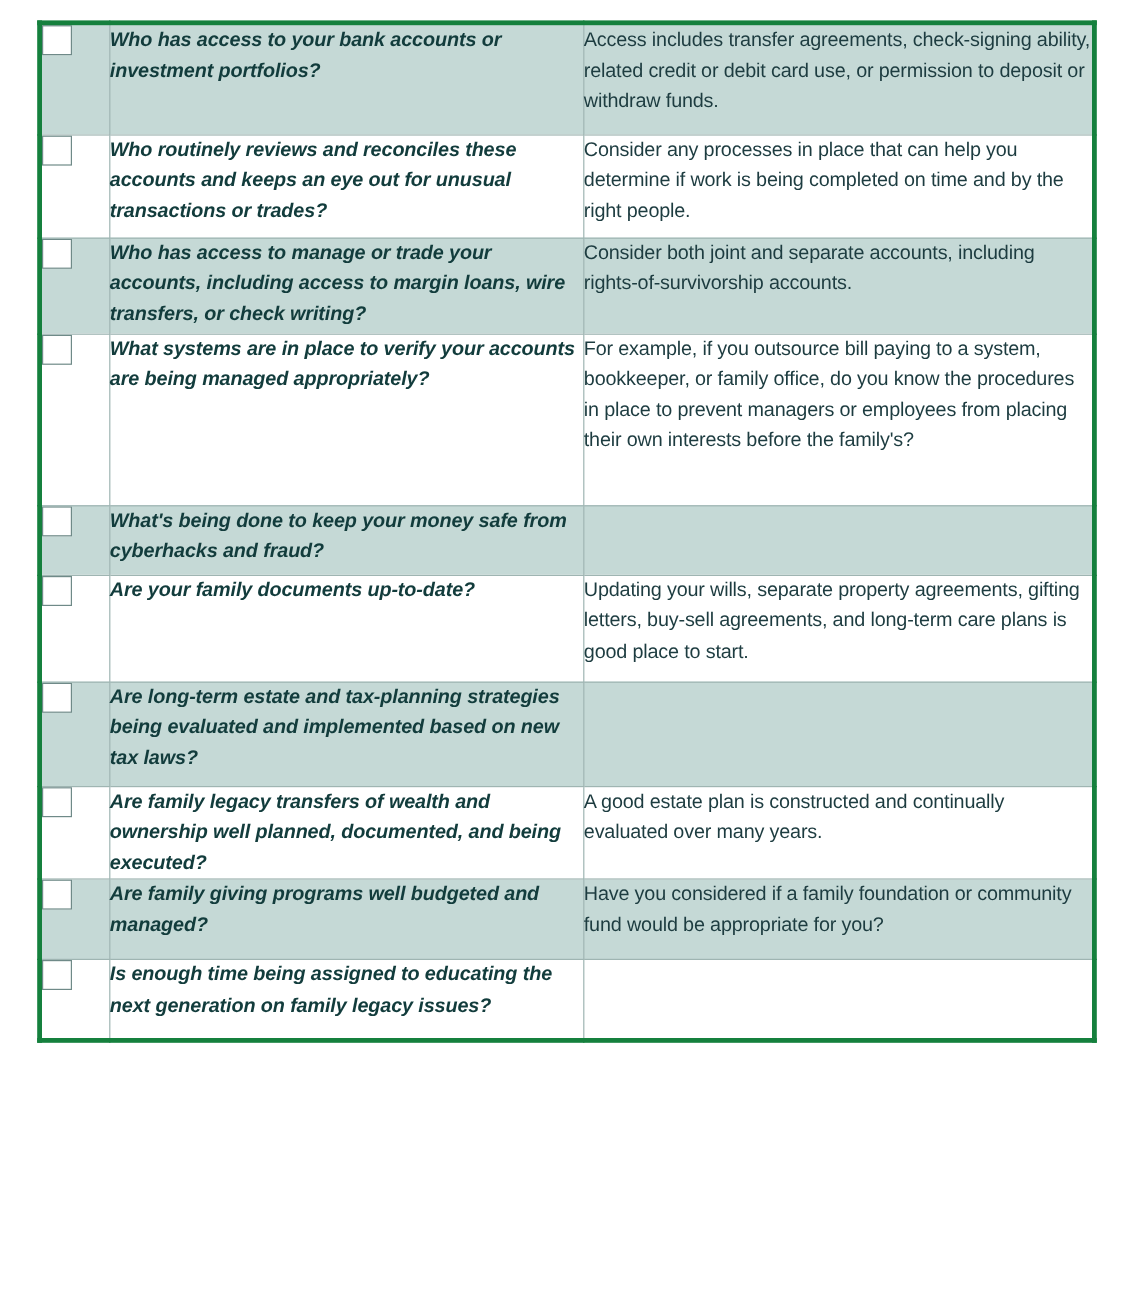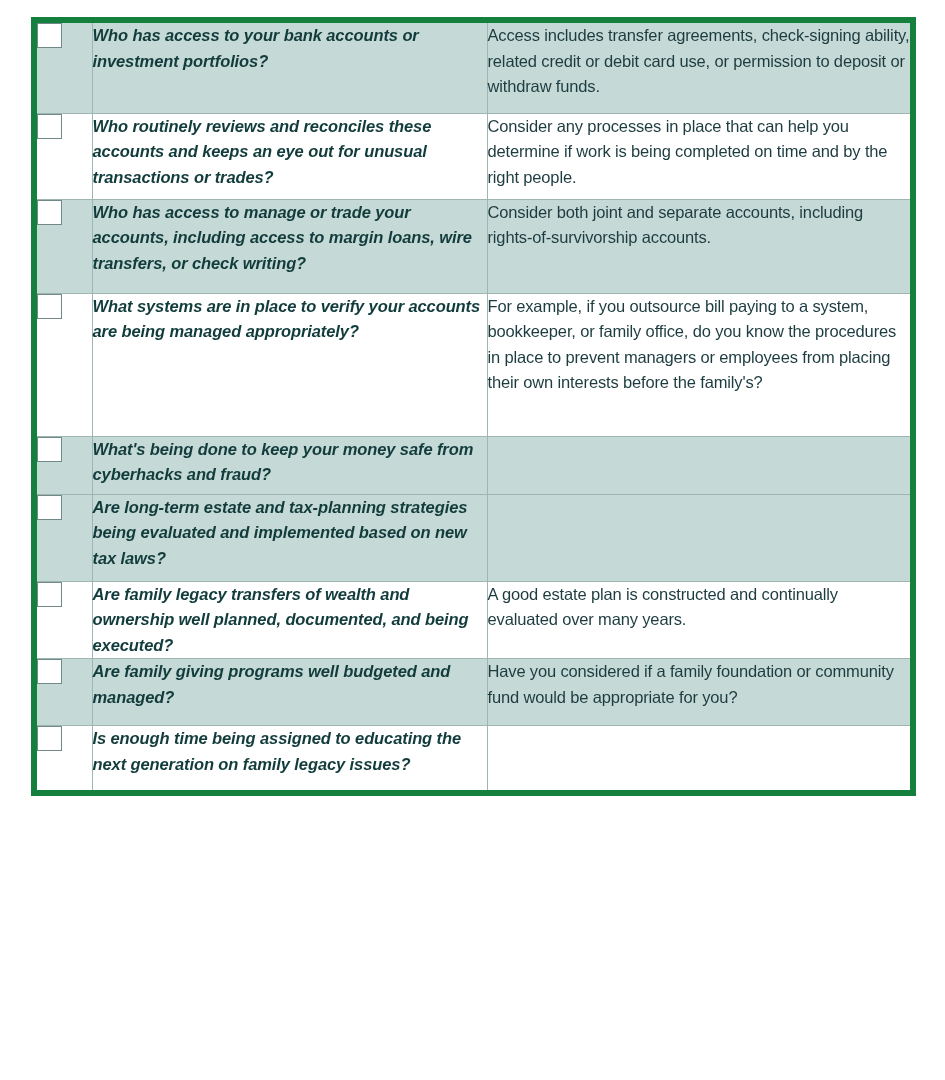--- a/index.html
+++ b/index.html
@@ -19,21 +19,21 @@
     position: absolute;
     left: 31px;
     top: 17px;
     width: 879px;
   }
 
   table.checklist {
     width: 879px;
     border-collapse: collapse;
     table-layout: fixed;
-    border: 6px solid #15803d;
+    border: 4px solid #15803d;
   }
 
   table.checklist col.c-check { width: 58px; }
   table.checklist col.c-question { width: 395px; }
   table.checklist col.c-note { width: 426px; }
 
   table.checklist tr { }
 
   table.checklist td {
     border: 1px solid #9fb5b2;
@@ -106,21 +106,21 @@
           <td class="cell-question"><span class="q-text">Who has access to your bank accounts or investment portfolios?</span></td>
           <td class="cell-note"><span class="n-text">Access includes transfer agreements, check-signing ability, related credit or debit card use, or permission to deposit or withdraw funds.</span></td>
         </tr>
         <tr class="plain" style="height: 86px;">
           <td class="cell-check">
             <span class="checkbox"></span>
           </td>
           <td class="cell-question"><span class="q-text">Who routinely reviews and reconciles these accounts and keeps an eye out for unusual transactions or trades?</span></td>
           <td class="cell-note"><span class="n-text">Consider any processes in place that can help you determine if work is being completed on time and by the right people.</span></td>
         </tr>
-        <tr class="shaded" style="height: 94px;">
+        <tr class="shaded" style="height: 80px;">
           <td class="cell-check">
             <span class="checkbox"></span>
           </td>
           <td class="cell-question"><span class="q-text">Who has access to manage or trade your accounts, including access to margin loans, wire transfers, or check writing?</span></td>
           <td class="cell-note"><span class="n-text">Consider both joint and separate accounts, including rights-of-survivorship accounts.</span></td>
         </tr>
         <tr class="plain" style="height: 143px;">
           <td class="cell-check">
             <span class="checkbox"></span>
           </td>
@@ -128,20 +128,27 @@
           <td class="cell-note"><span class="n-text">For example, if you outsource bill paying to a system, bookkeeper, or family office, do you know the procedures in place to prevent managers or employees from placing their own interests before the family's?</span></td>
         </tr>
         <tr class="shaded" style="height: 58px;">
           <td class="cell-check">
             <span class="checkbox"></span>
           </td>
           <td class="cell-question"><span class="q-text">What's being done to keep your money safe from cyberhacks and fraud?</span></td>
           <td class="cell-note">
             <span class="n-text"></span>
           </td>
+        </tr>
+        <tr class="plain" style="height: 89px;">
+          <td class="cell-check">
+            <span class="checkbox"></span>
+          </td>
+          <td class="cell-question"><span class="q-text">Are your family documents up-to-date?</span></td>
+          <td class="cell-note"><span class="n-text">Updating your wills, separate property agreements, gifting letters, buy-sell agreements, and long-term care plans is good place to start.</span></td>
         </tr>
         <tr class="shaded" style="height: 87px;">
           <td class="cell-check">
             <span class="checkbox"></span>
           </td>
           <td class="cell-question"><span class="q-text">Are long-term estate and tax-planning strategies being evaluated and implemented based on new tax laws?</span></td>
           <td class="cell-note">
             <span class="n-text"></span>
           </td>
         </tr>

